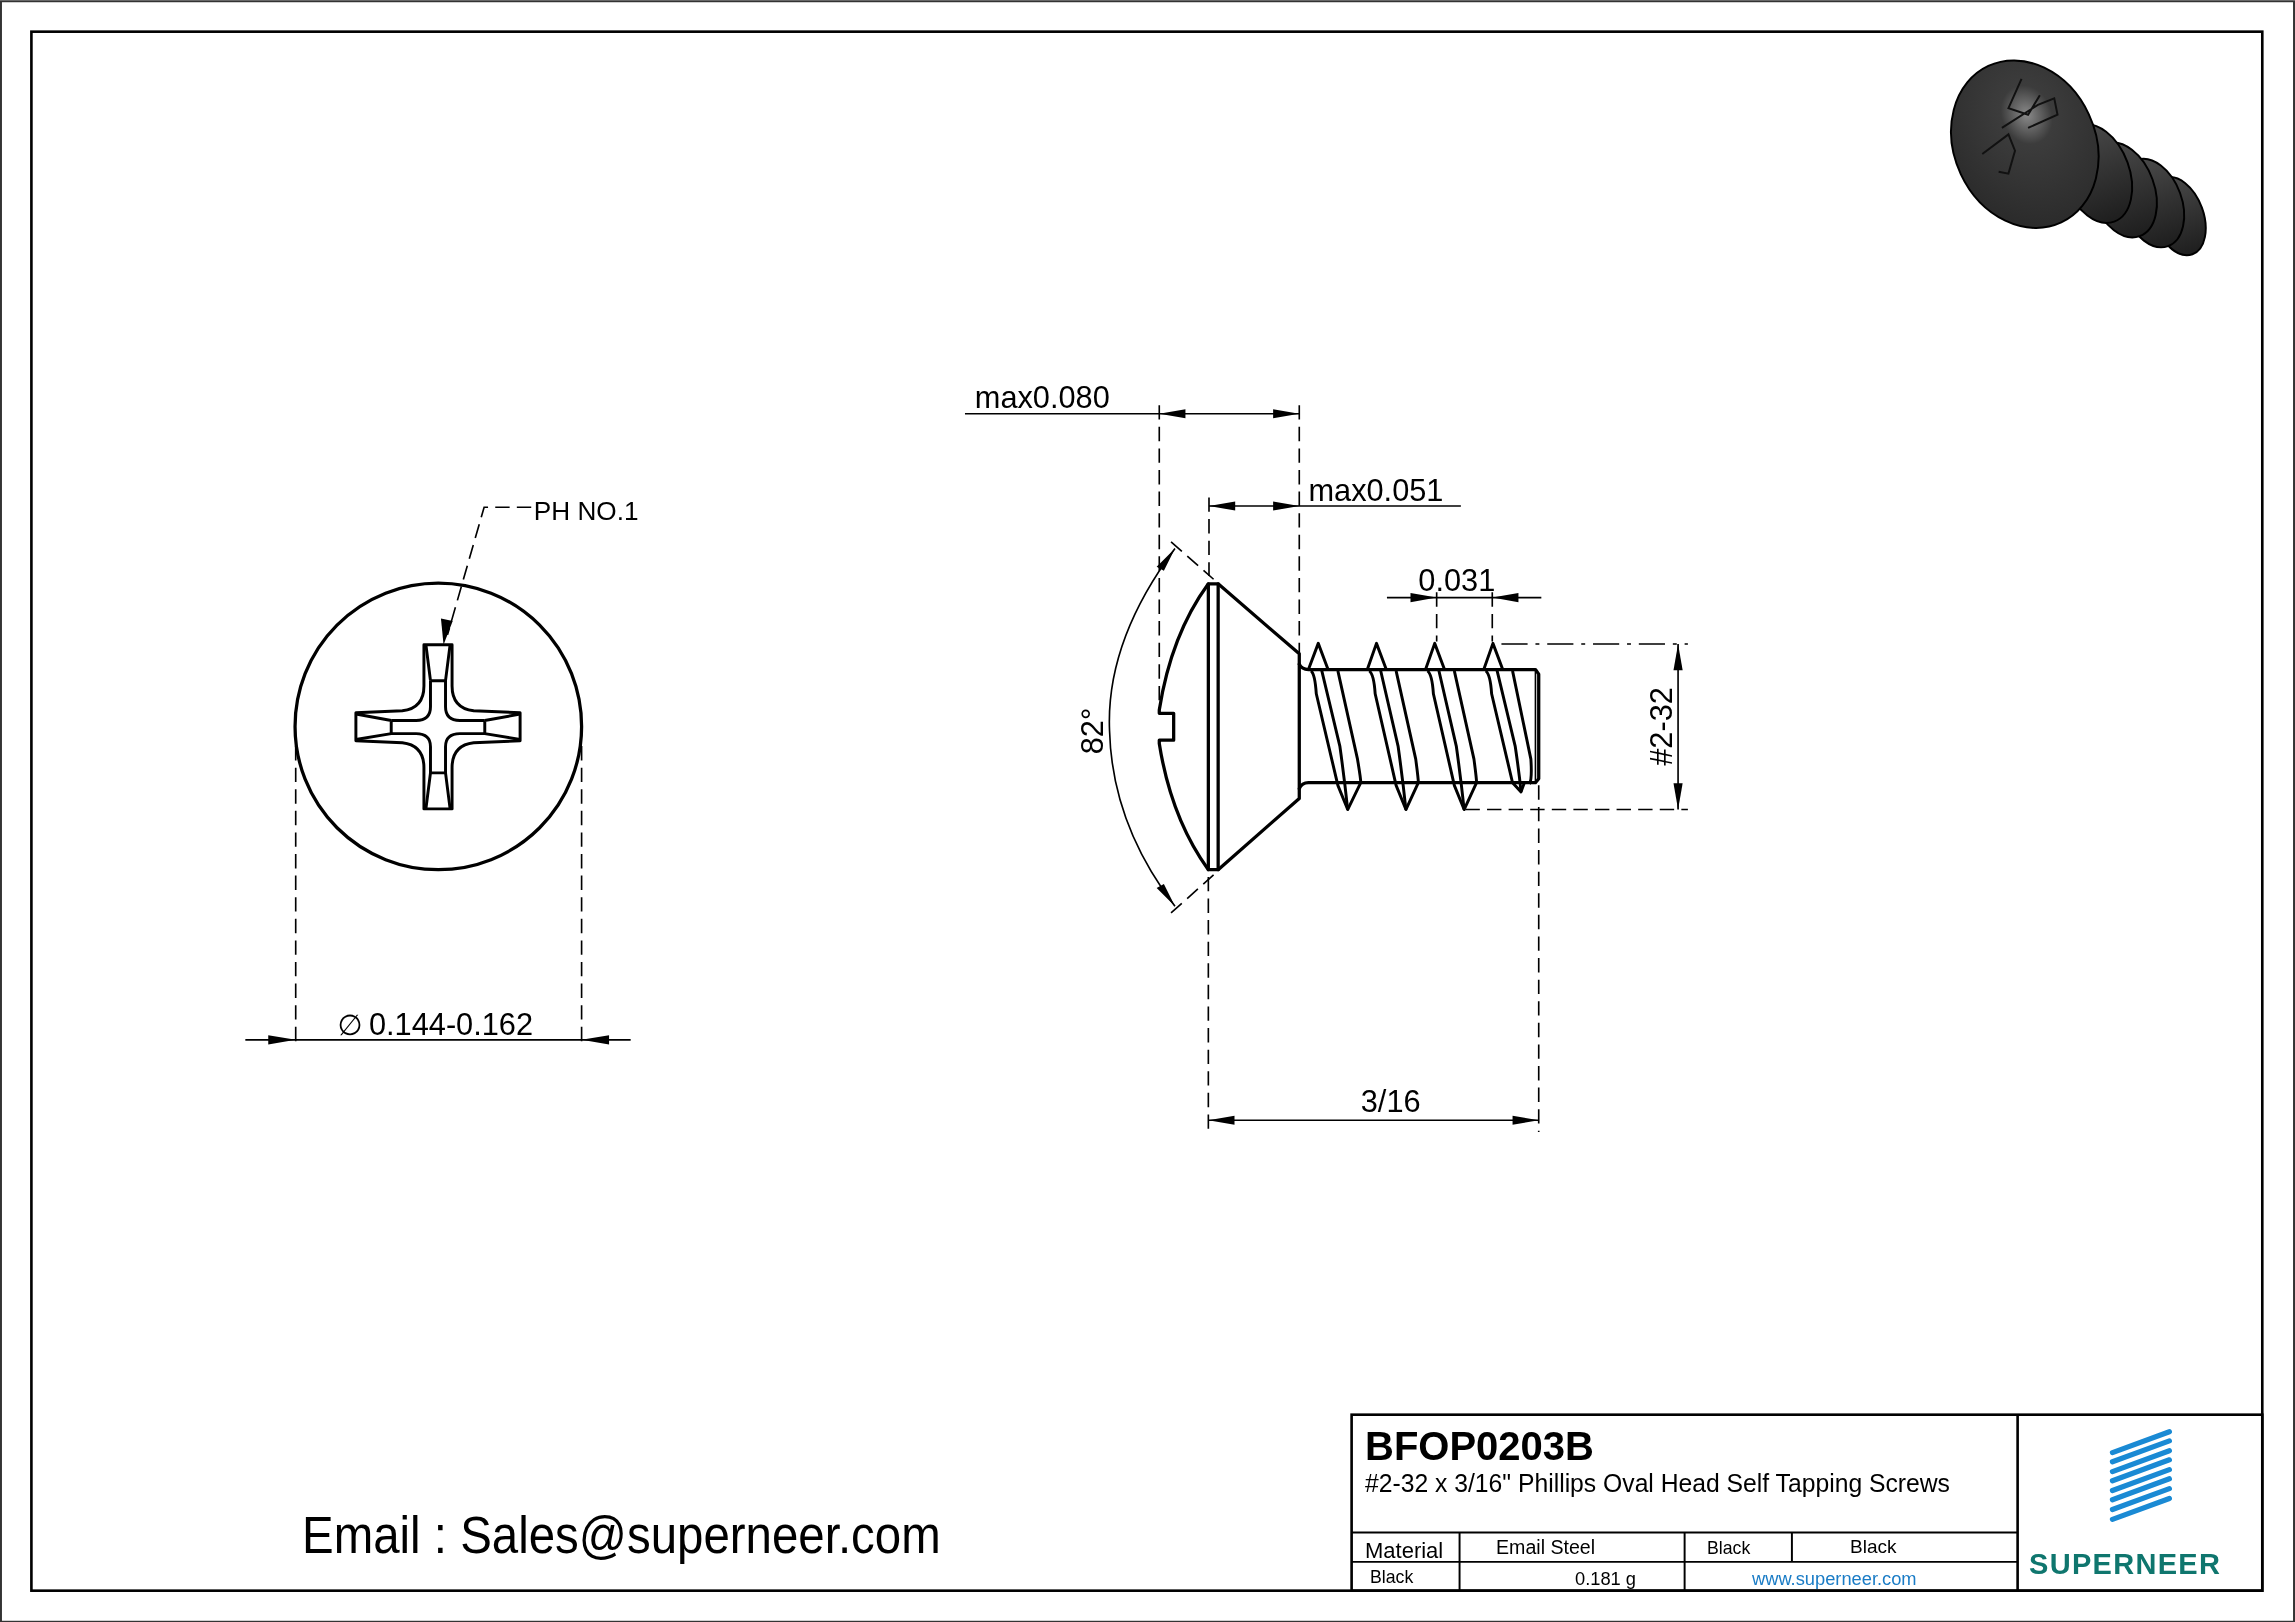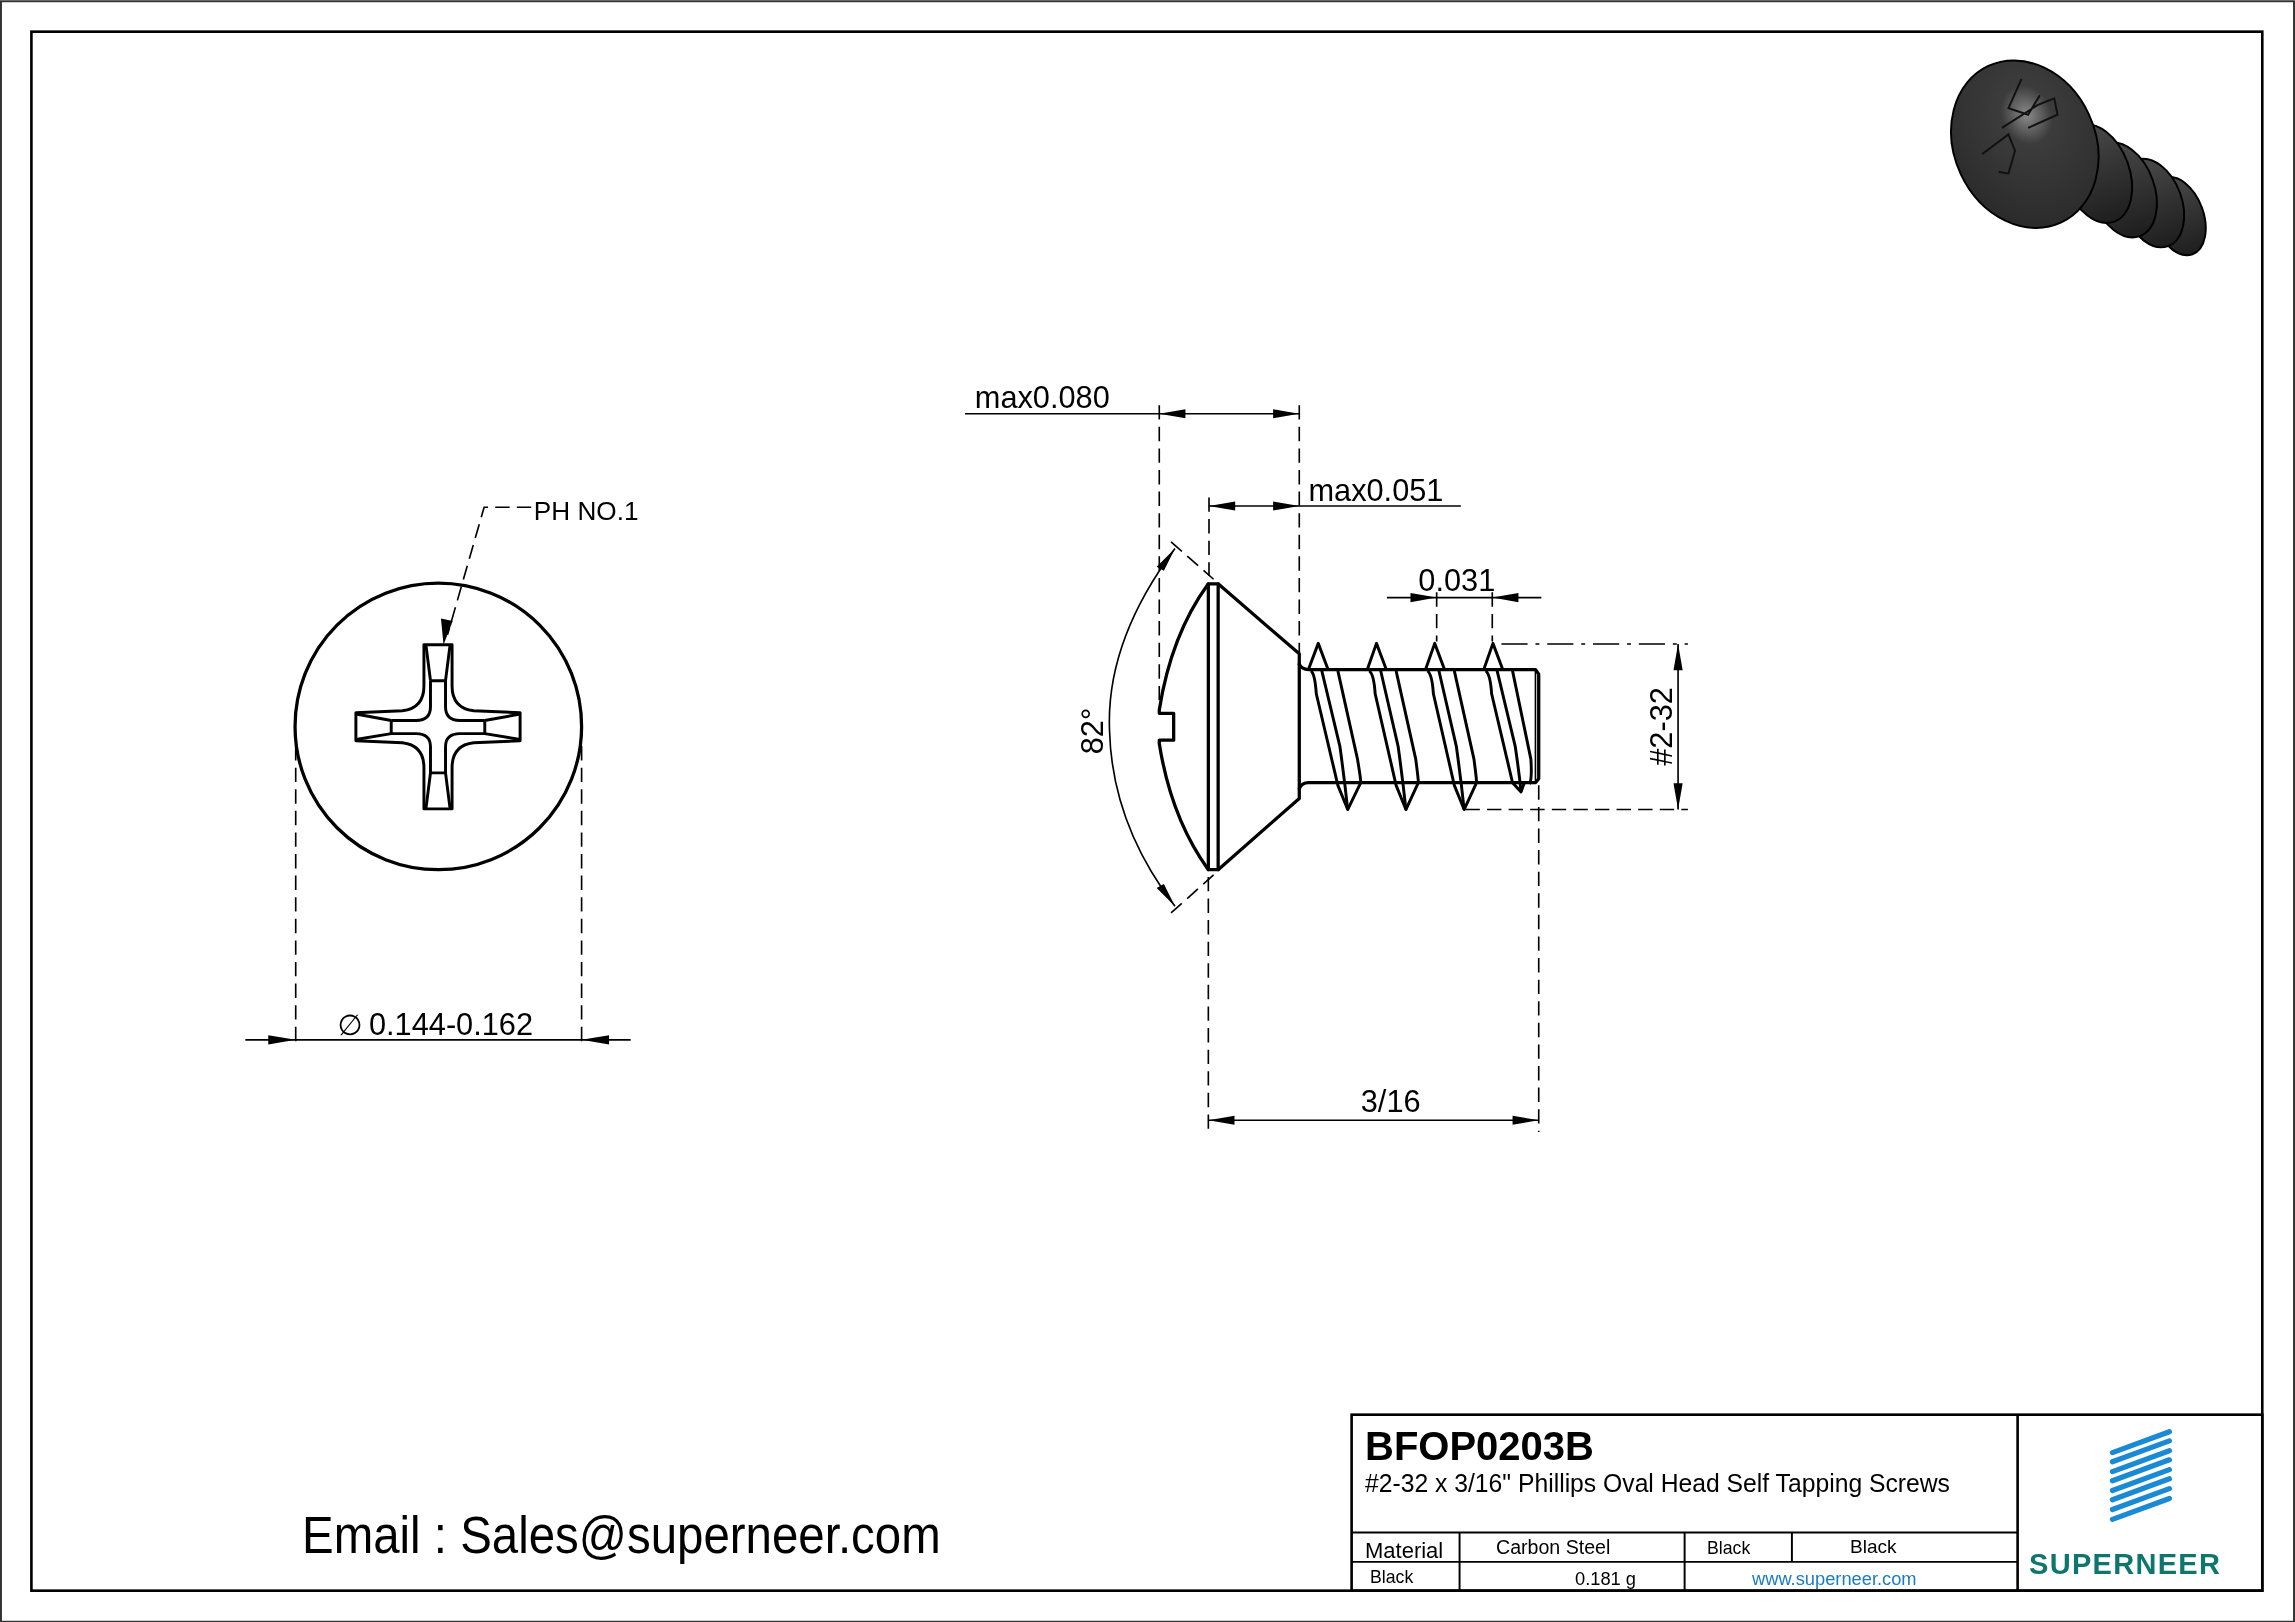--- a/index.html
+++ b/index.html
@@ -158,21 +158,21 @@
     <line x1="3229" y1="2278" x2="3316" y2="2246"></line>
     <line x1="3229" y1="2292" x2="3316" y2="2260"></line>
     <line x1="3229" y1="2307" x2="3316" y2="2275"></line>
     <line x1="3229" y1="2322" x2="3316" y2="2290"></line>
   </g>
 </svg>
 
 <div class="tb" style="left:1365px; top:1424px; font-size:40px; font-weight:bold;">BFOP0203B</div>
 <div class="tb" style="left:1365px; top:1468px; font-size:26px; transform:scaleX(0.95); transform-origin:left top;">#2-32 x 3/16" Phillips Oval Head Self Tapping Screws</div>
 <div class="tb" style="left:1365px; top:1538px; font-size:22px;">Material</div>
-<div class="tb" style="left:1496px; top:1536px; font-size:19.6px;">Carbon Steel</div>
+<div class="tb" style="left:1496px; top:1536px; font-size:19.6px;">Email Steel</div>
 <div class="tb" style="left:1707px; top:1538px; font-size:17.7px;">Black</div>
 <div class="tb" style="left:1850px; top:1536px; font-size:19px;">Black</div>
 <div class="tb" style="left:1370px; top:1567px; font-size:17.7px;">Black</div>
 <div class="tb" style="left:1531px; top:1568px; font-size:18.3px;margin-left:44px;">0.181 g</div>
 <a class="tb" style="left:1752px; top:1568px; font-size:18.3px; color:#1a7cc6; text-decoration:none;">www.superneer.com</a>
 <div class="tb" style="left:2029px; top:1548px; font-size:29px; font-weight:bold; color:#0f766e; letter-spacing:1.3px;">SUPERNEER</div>
 
 <div class="email">Email : Sales@superneer.com</div>
 
 

